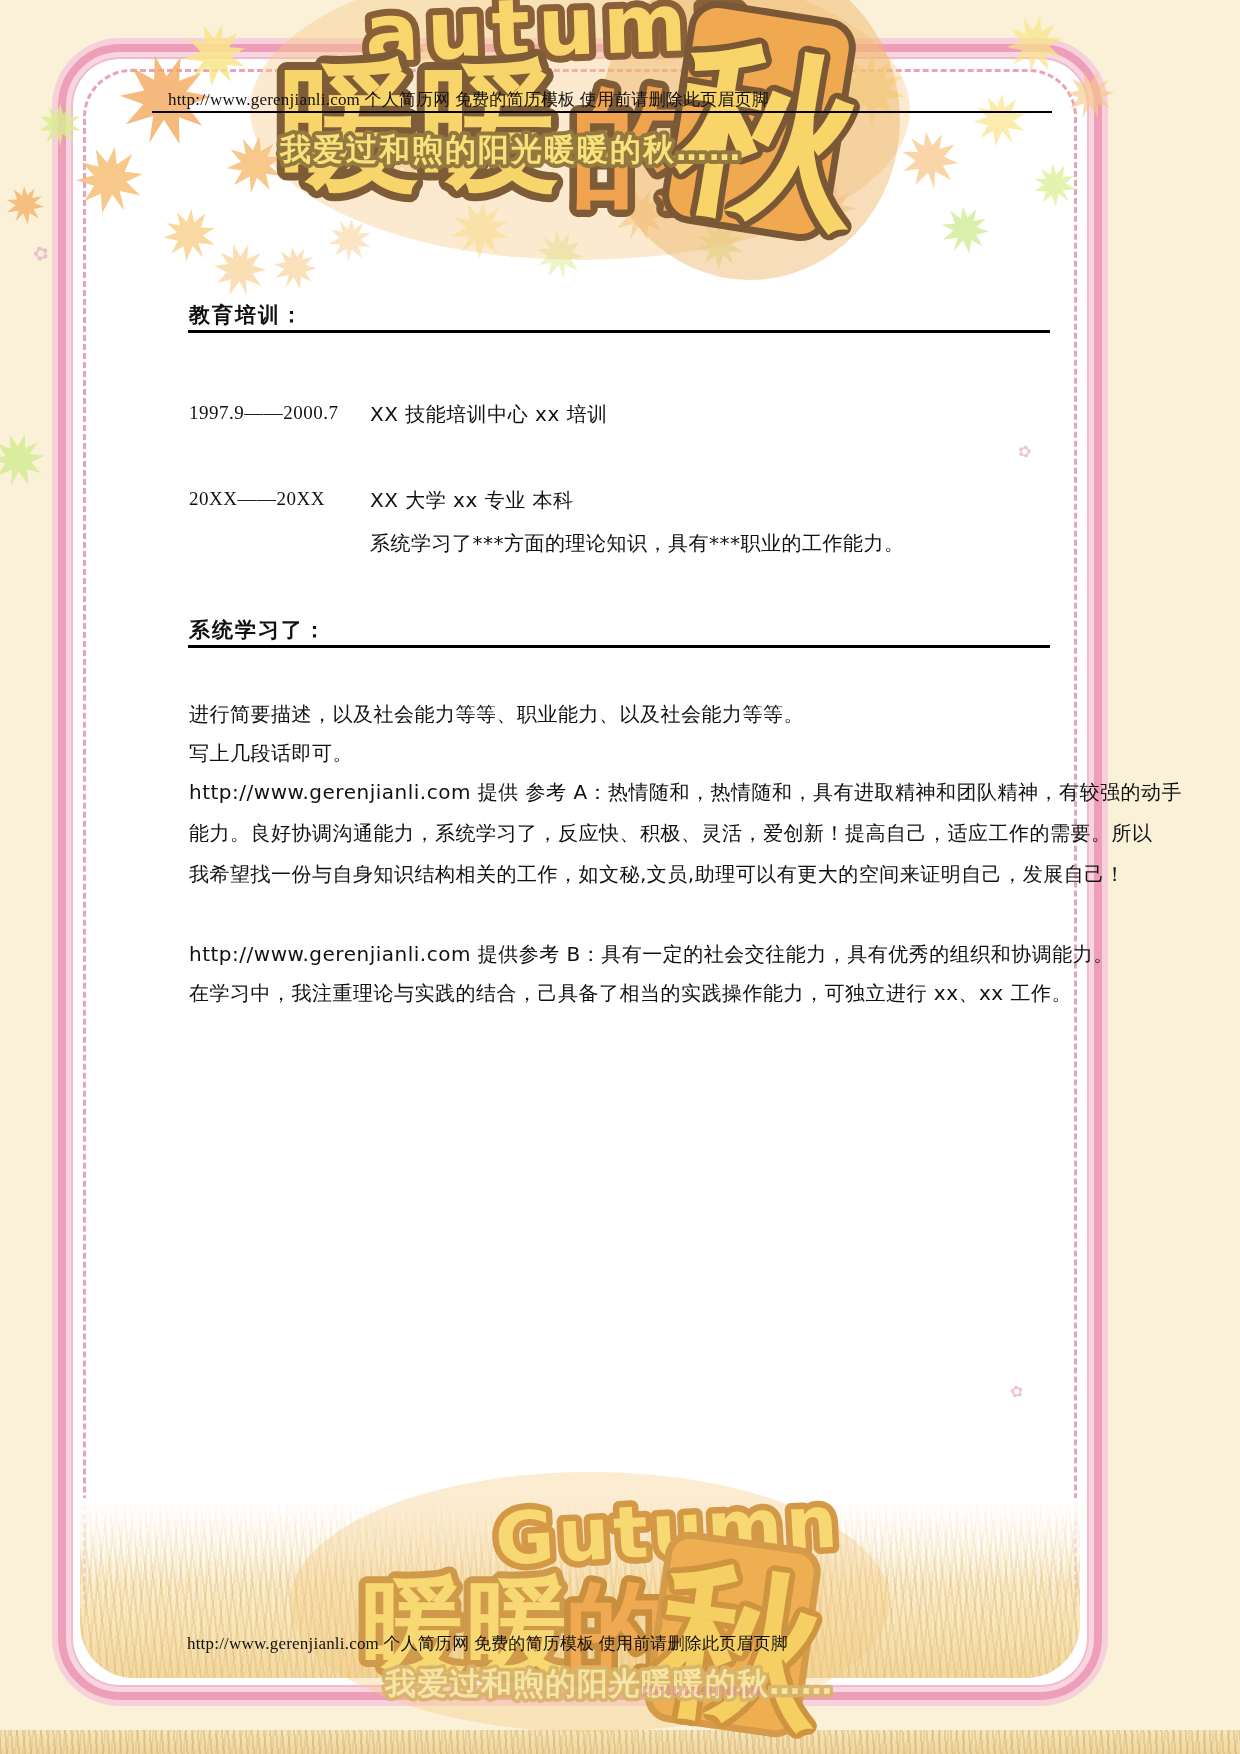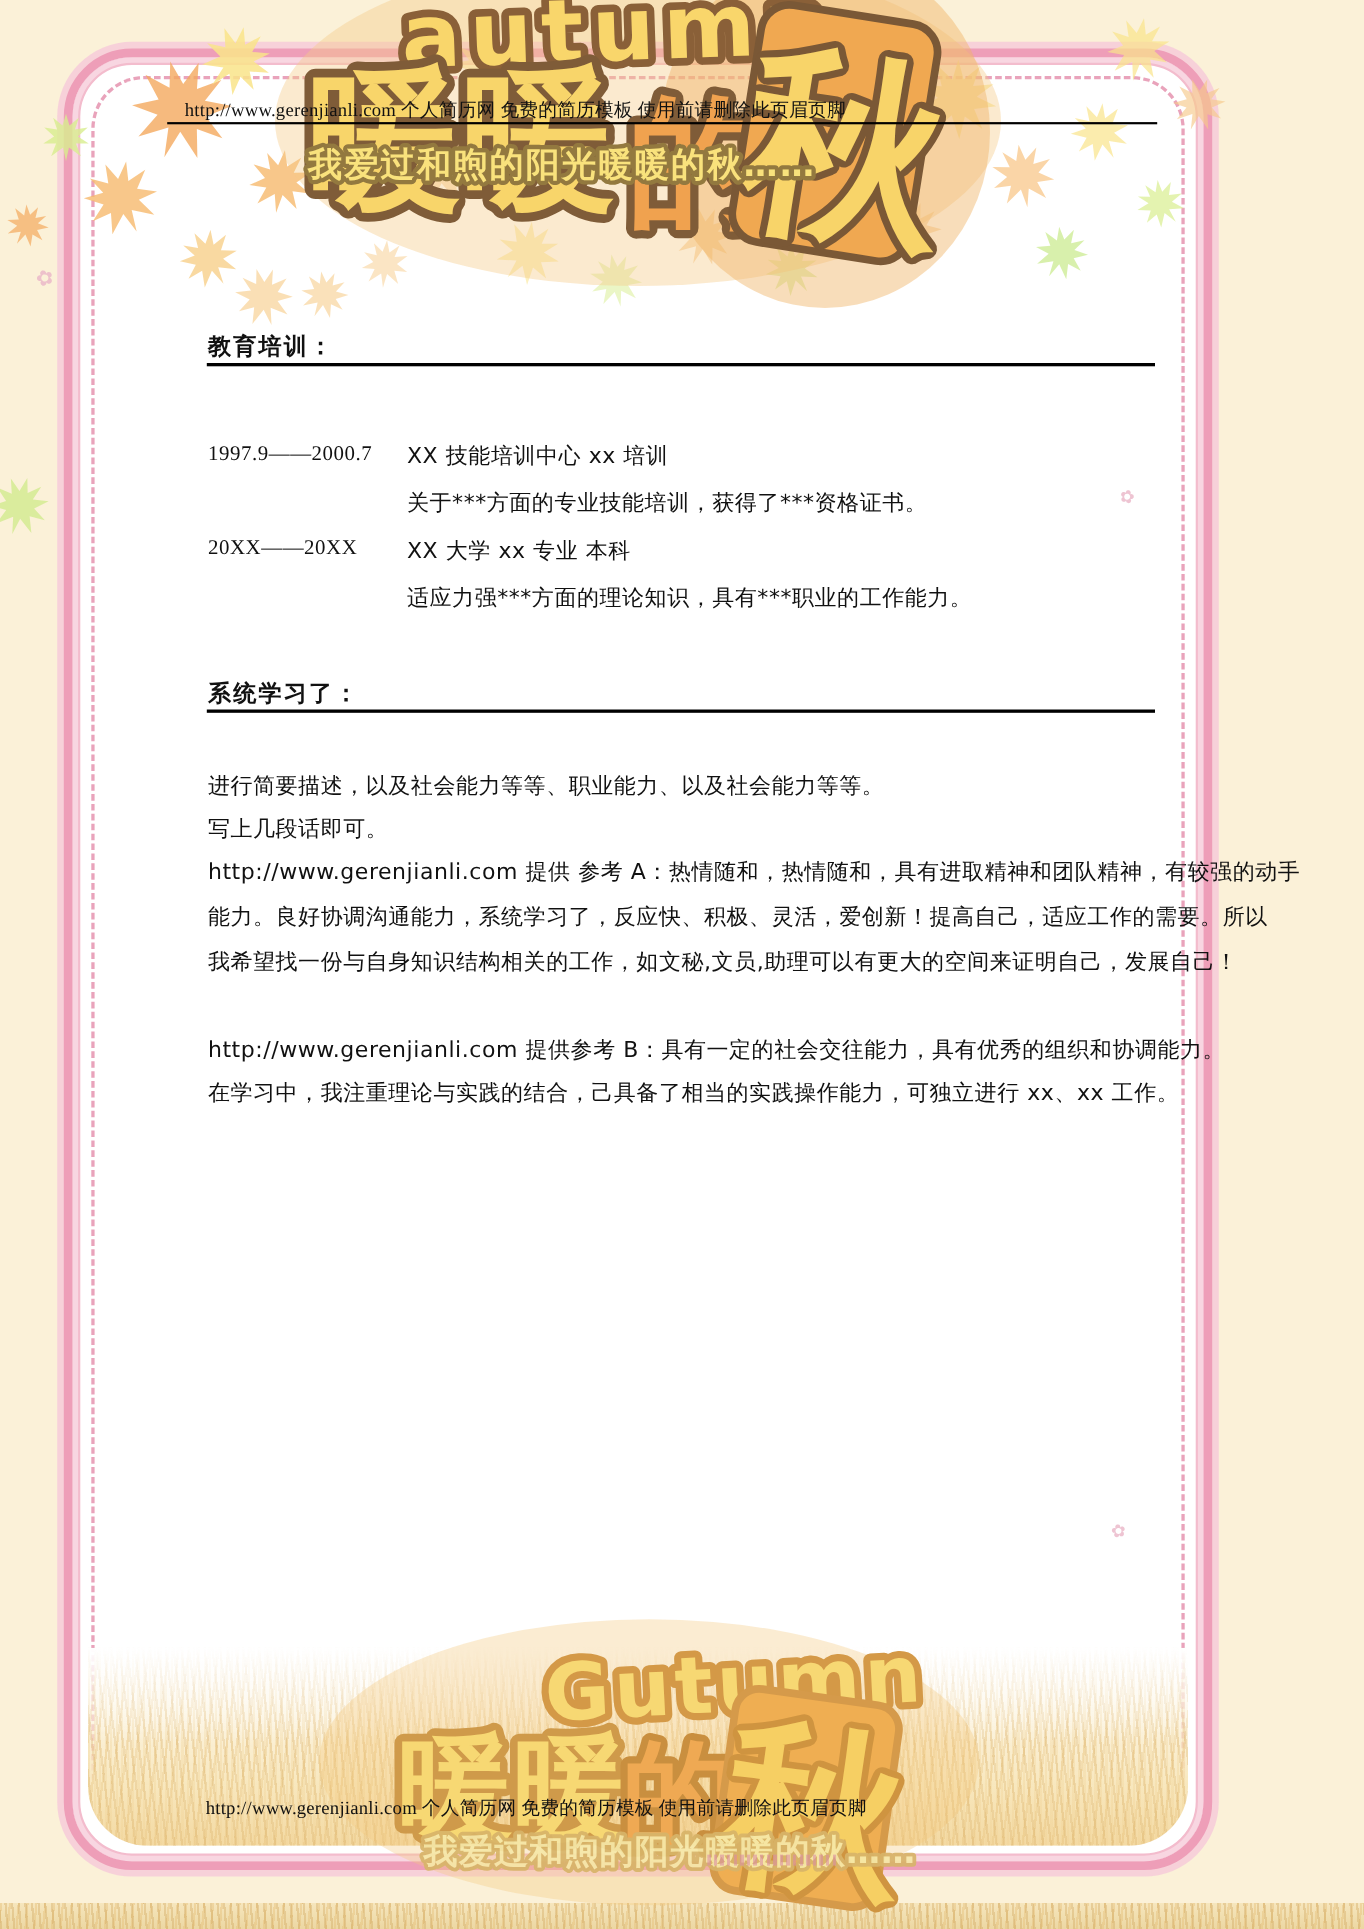--- a/index.html
+++ b/index.html
@@ -124,25 +124,24 @@
   <div class="watermark-ticks"></div>
 
   <div class="txt hdr" style="left:168px;top:88px">http://www.gerenjianli.com 个人简历网 免费的简历模板 使用前请删除此页眉页脚</div>
   <div class="rule" style="left:152px;top:111px;width:900px;height:2px"></div>
 
   <div class="txt sec-title" style="left:189px;top:301px">教育培训：</div>
   <div class="rule" style="left:188px;top:330px;width:862px;height:3px"></div>
 
   <div class="txt body-line serif-mix" style="left:189px;top:402px;font-size:19px">1997.9——2000.7</div>
   <div class="txt body-line" style="left:370px;top:401px">XX 技能培训中心 xx 培训</div>
-  <div class="txt body-line" style="left:370px;top:444px">关于***方面的专业技能培训，获得了***资格证书。</div>
 
   <div class="txt body-line serif-mix" style="left:189px;top:488px;font-size:19px">20XX——20XX</div>
   <div class="txt body-line" style="left:370px;top:487px">XX 大学 xx 专业 本科</div>
-  <div class="txt body-line" style="left:370px;top:530px">适应力强***方面的理论知识，具有***职业的工作能力。</div>
+  <div class="txt body-line" style="left:370px;top:530px">系统学习了***方面的理论知识，具有***职业的工作能力。</div>
 
   <div class="txt sec-title" style="left:189px;top:616px">系统学习了：</div>
   <div class="rule" style="left:188px;top:645px;width:862px;height:3px"></div>
 
   <div class="txt body-line" style="left:189px;top:701px">进行简要描述，以及社会能力等等、职业能力、以及社会能力等等。</div>
   <div class="txt body-line" style="left:189px;top:740px">写上几段话即可。</div>
   <div class="txt body-line" style="left:189px;top:779px">http://www.gerenjianli.com 提供 参考 A：热情随和，热情随和，具有进取精神和团队精神，有较强的动手</div>
   <div class="txt body-line" style="left:189px;top:820px">能力。良好协调沟通能力，系统学习了，反应快、积极、灵活，爱创新！提高自己，适应工作的需要。所以</div>
   <div class="txt body-line" style="left:189px;top:861px">我希望找一份与自身知识结构相关的工作，如文秘,文员,助理可以有更大的空间来证明自己，发展自己！</div>
   <div class="txt body-line" style="left:189px;top:941px">http://www.gerenjianli.com 提供参考 B：具有一定的社会交往能力，具有优秀的组织和协调能力。</div>

